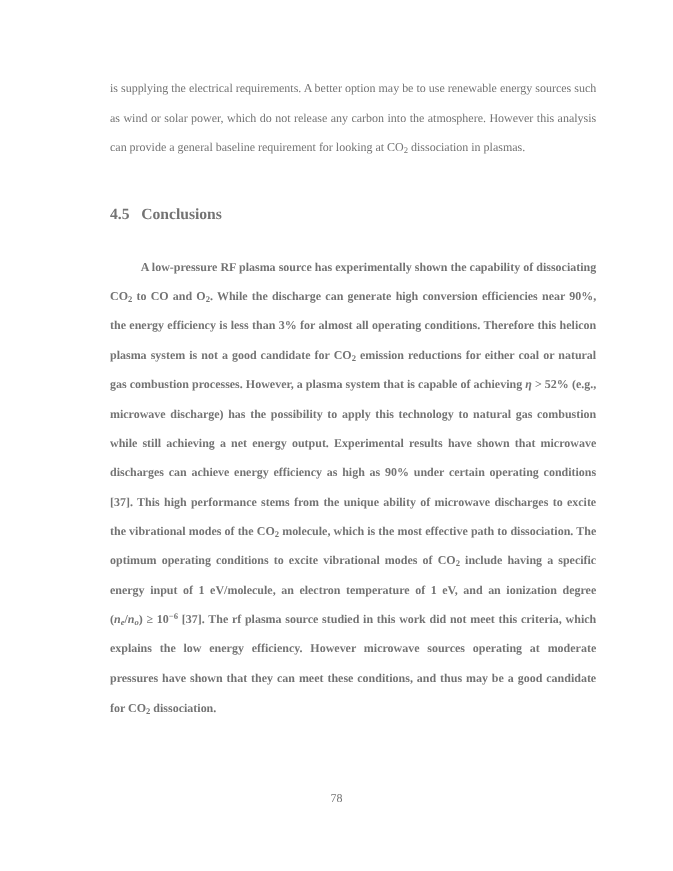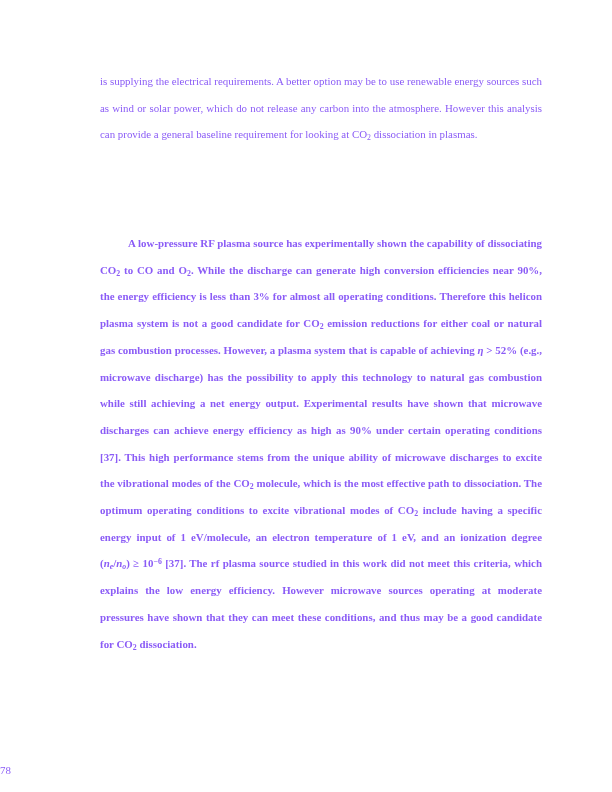--- a/index.html
+++ b/index.html
@@ -6,21 +6,21 @@
     margin: 0;
     padding: 0;
     background: #ffffff;
   }
   .page {
     position: relative;
     width: 612px;
     height: 792px;
     background: #ffffff;
     font-family: "Liberation Serif", "DejaVu Serif", serif;
-    color: #8b5cf6;
+    color: #737373;
     overflow: hidden;
   }
   .text-column {
     position: absolute;
     left: 100px;
     top: 68px;
     width: 442px;
   }
   .body-par {
     font-size: 10.9px;
@@ -54,24 +54,23 @@
     position: absolute;
     left: 100px;
     top: 230px;
     width: 442px;
   }
   .page-number {
     position: absolute;
     left: 0;
     top: 721px;
     width: 612px;
-    text-align: left;
+    text-align: center;
     font-size: 10.9px;
     line-height: 1;
-    margin-top: 44px;
   }
   sub {
     font-size: 0.72em;
     line-height: 0;
     vertical-align: -0.25em;
   }
   sup {
     font-size: 0.72em;
     line-height: 0;
     vertical-align: 0.42em;
@@ -85,20 +84,23 @@
 </style>
 </head>
 <body>
 
 <div class="page">
 
   <div class="text-column">
     <p class="body-par par-continued"><span>is supplying the electrical requirements. A better option may be to use renewable energy sources such as wind or solar power, which do not release any carbon into the atmosphere. However this analysis can provide a general baseline requirement for looking at CO</span><sub>2</sub><span> dissociation in plasmas.</span></p>
   </div>
 
+  <div class="heading-block">
+    <h2 class="section-heading"><span>4.5</span>   <span>Conclusions</span></h2>
+  </div>
 
   <div class="conclusions-block">
     <p class="body-par par-indent"><span>A low-pressure RF plasma source has experimentally shown the capability of dissociating CO</span><sub>2</sub><span> to CO and O</span><sub>2</sub><span>. While the discharge can generate high conversion efficiencies near 90%, the energy efficiency is less than 3% for almost all operating conditions. Therefore this helicon plasma system is not a good candidate for CO</span><sub>2</sub><span> emission reductions for either coal or natural gas combustion processes. However, a plasma system that is capable of achieving </span><span class="math-it">η</span><span> &gt; 52% (e.g., microwave discharge) has the possibility to apply this technology to natural gas combustion while still achieving a net energy output. Experimental results have shown that microwave discharges can achieve energy efficiency as high as 90% under certain operating conditions [37]. This high performance stems from the unique ability of microwave discharges to excite the vibrational modes of the CO</span><sub>2</sub><span> molecule, which is the most effective path to dissociation. The optimum operating conditions to excite vibrational modes of CO</span><sub>2</sub><span> include having a specific energy input of  1 eV/molecule, an electron temperature of 1 eV, and an ionization degree (</span><span class="nowrap"><span class="math-it">n</span><sub class="math-it">e</sub><span>/</span><span class="math-it">n</span><sub class="math-it">o</sub><span>) ≥ 10</span><sup>−6</sup></span><span> [37]. The rf plasma source studied in this work did not meet this criteria, which explains the low energy efficiency. However microwave sources operating at moderate pressures have shown that they can meet these conditions, and thus may be a good candidate for CO</span><sub>2</sub><span> dissociation.</span></p>
   </div>
 
   <div class="page-number">78</div>
 
 </div>
 
 </body></html>

